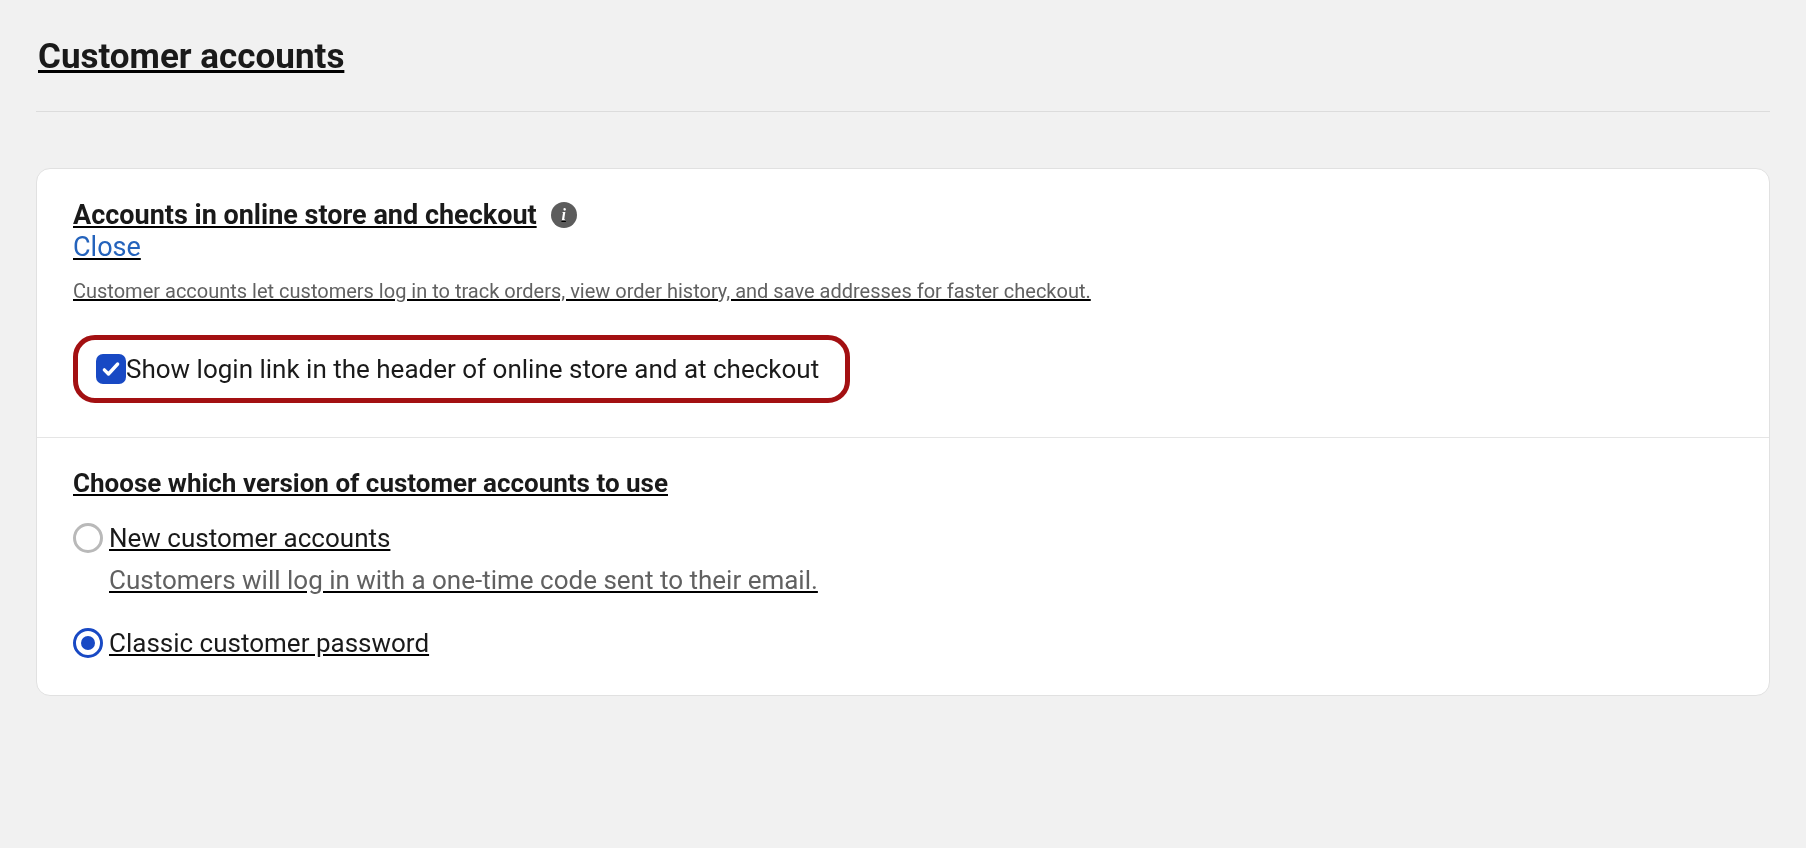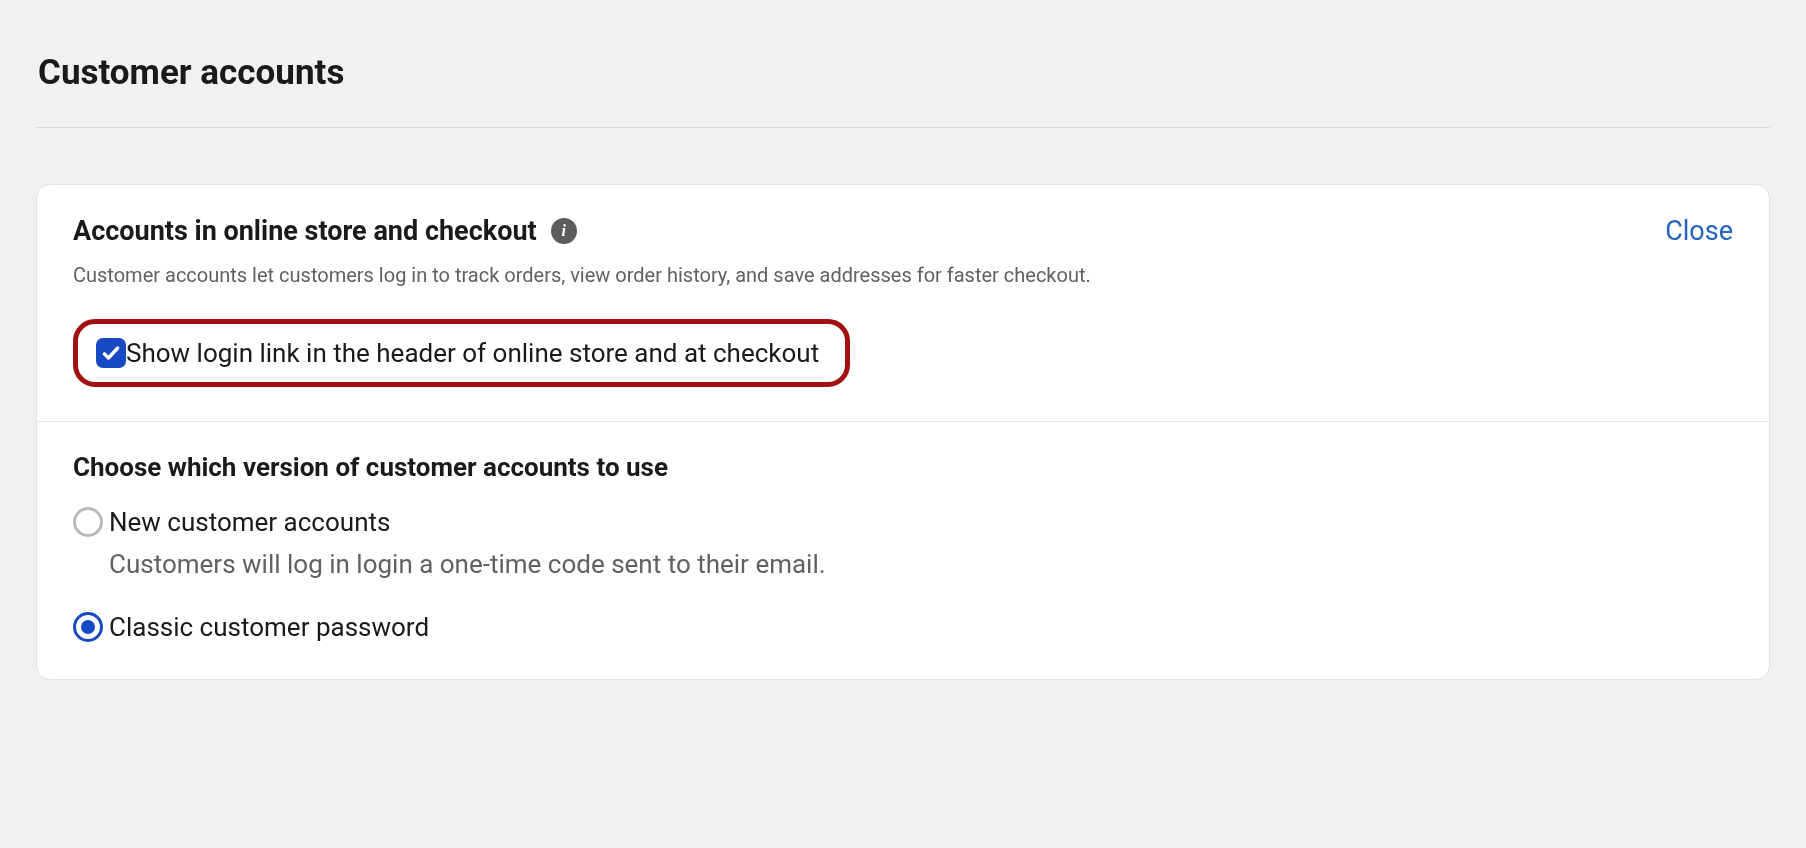--- a/index.html
+++ b/index.html
@@ -4,21 +4,22 @@
   <style>
     * { box-sizing: border-box; margin: 0; padding: 0; }
     body {
       font-family: -apple-system, BlinkMacSystemFont, "Segoe UI", Roboto, Helvetica, Arial, sans-serif;
       background: #f1f1f1;
       width: 1806px;
       height: 848px;
       padding: 0;
     }
     .container {
-      padding: 52px 36px;
+      padding: 36px 36px;
+      text-decoration: underline;
     }
     .page-title {
       font-size: 35px;
       font-weight: 700;
       color: #1a1a1a;
       margin-bottom: 34px;
       margin-left: 2px;
     }
     .divider-line {
       border: none;
@@ -34,20 +35,21 @@
     .card-section {
       padding: 30px 36px 34px 36px;
     }
     .card-section.bordered {
       border-top: 1px solid #e5e5e5;
     }
     .section-header-row {
       display: flex;
       justify-content: space-between;
       align-items: flex-start;
+      flex-direction: column;
     }
     .section-title-wrap {
       display: flex;
       align-items: center;
       gap: 14px;
     }
     .section-title {
       font-size: 27px;
       font-weight: 700;
       color: #1a1a1a;
@@ -188,21 +190,21 @@
       </div>
     </div>
 
     <div class="card-section bordered">
       <div class="sub-title">Choose which version of customer accounts to use</div>
 
       <div class="radio-row">
         <span class="radio"></span>
         <div class="radio-text-wrap">
           <span class="radio-label">New customer accounts</span>
-          <span class="radio-desc">Customers will log in login a one-time code sent to their email.</span>
+          <span class="radio-desc">Customers will log in with a one-time code sent to their email.</span>
         </div>
       </div>
 
       <div class="radio-row">
         <span class="radio selected"></span>
         <div class="radio-text-wrap">
           <span class="radio-label">Classic customer password</span>
         </div>
       </div>
     </div>

